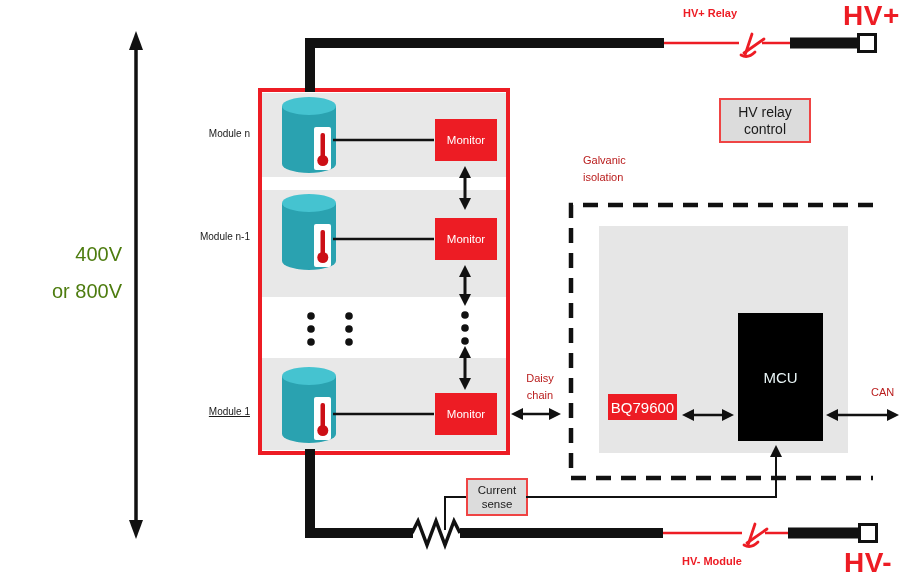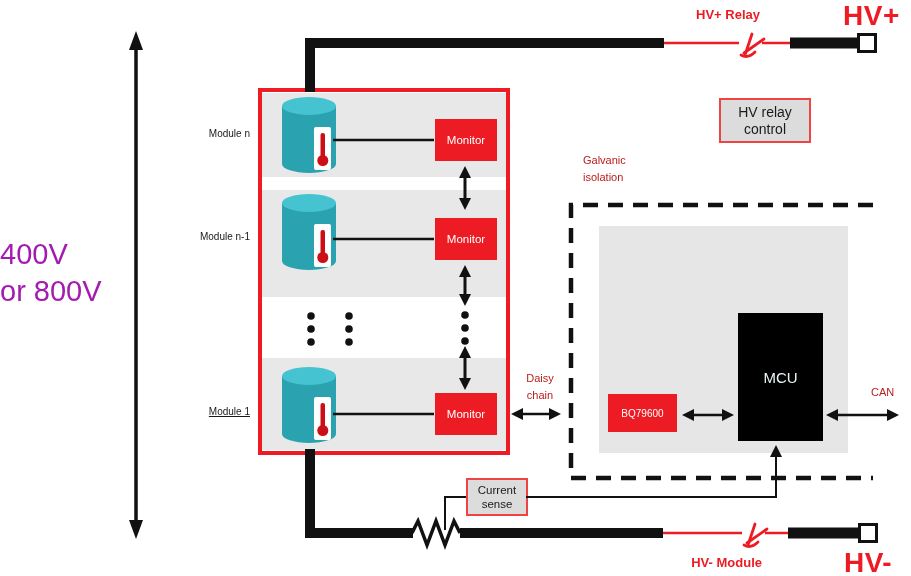--- a/index.html
+++ b/index.html
@@ -4,44 +4,44 @@
 <style>
   html,body{margin:0;padding:0;background:#fff;}
   #canvas{
     position:relative;width:911px;height:576px;background:#fff;overflow:hidden;
     font-family:"Liberation Sans",sans-serif;color:#1a1a1a;
   }
   .abs{position:absolute;}
   .lbl{font-size:11px;line-height:17px;color:#b91c1c;}
   .center{text-align:center;}
   
-  .voltage{left:0;top:236px;width:122px;font-size:29px;line-height:37px;text-align:left;color:#a21caf;}
+  .voltage{left:0;top:236px;width:122px;font-size:20px;line-height:37px;text-align:right;color:#4d7c0f;}
   
   .mod-label{left:130px;width:120px;text-align:right;font-size:10px;}
   
   .pack{left:258px;top:88px;width:244px;height:359px;background:#fff;border:4px solid #ED1C24;z-index:1;}
   .band{position:absolute;left:0;width:244px;background:#E8E8E8;}
   
   .redbox{background:#ED1C24;color:#fff;display:flex;align-items:center;justify-content:center;z-index:2;}
   .monitor{left:435px;width:62px;height:42px;font-size:11.5px;}
   
   .panel{left:599px;top:226px;width:249px;height:227px;background:#E6E6E6;z-index:1;}
   .mcu{left:738px;top:313px;width:85px;height:128px;background:#000000;color:#EAF6F7;
        display:flex;align-items:center;justify-content:center;font-size:15px;z-index:2;}
-  .bq{left:608px;top:394px;width:69px;height:38px;font-size:10px;}
+  .bq{left:608px;top:394px;width:69px;height:26px;font-size:15px;}
   
   .graybox{background:#DCDCDC;border:2px solid #ef4444;display:flex;flex-direction:column;
            align-items:center;justify-content:center;z-index:3;}
   .hvctrl{left:719px;top:98px;width:88px;height:41px;font-size:14px;line-height:17px;}
   .csense{left:466px;top:478px;width:58px;height:34px;font-size:11.5px;line-height:14px;}
   
   .terminal{width:14px;height:14px;background:#fff;border:3px solid #111;z-index:4;}
   
   .redtext{color:#ED1C24;font-weight:bold;}
-  .relaylbl{font-size:13px;width:100px;text-align:right;}
+  .relaylbl{font-size:11px;width:100px;text-align:center;}
   .hvbig{font-size:28px;letter-spacing:0.5px;}
   
   #lineart{position:absolute;left:0;top:0;width:911px;height:576px;z-index:5;pointer-events:none;}
 </style>
 </head>
 <body>
 
 <div id="canvas">
 
   <div class="abs voltage">

